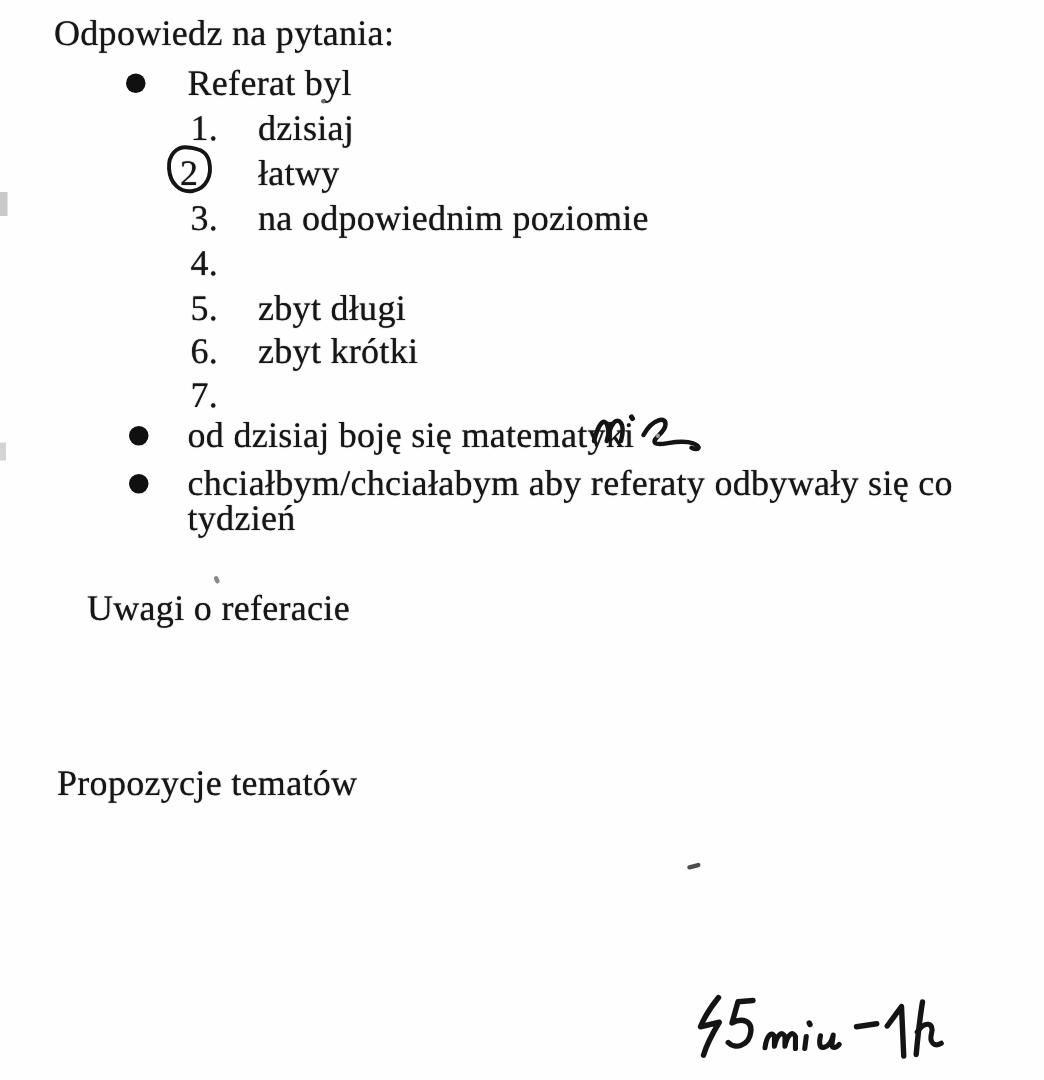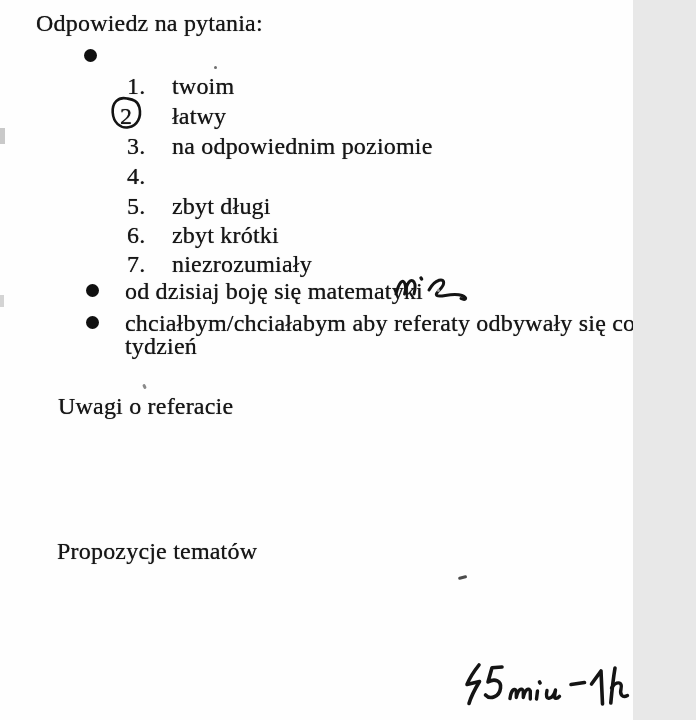--- a/index.html
+++ b/index.html
@@ -1,17 +1,17 @@
 <!DOCTYPE html>
 <html><head>
 <meta charset="utf-8">
 <style>
   html,body{margin:0;padding:0;background:#e8e8e8;}
   .page{
-    position:relative;width:633px;height:720px;background:#fefefe;
+    position:relative;width:696px;height:720px;background:#fefefe;
     font-family:"Liberation Serif", serif;color:#161616;overflow:hidden;
   }
   .t{
     position:absolute;font-size:24px;line-height:28px;white-space:nowrap;
     letter-spacing:0.2px;text-shadow:0 0 0.7px rgba(10,10,10,0.8);
   }
   .bullet{position:absolute;width:13px;height:13px;border-radius:50%;background:#101010;}
   .opt-num{position:absolute;left:127px;width:40px;}
   .opt-label{position:absolute;left:172px;}
   .hw{position:absolute;}
@@ -20,61 +20,61 @@
   .sr{position:absolute;width:1px;height:1px;overflow:hidden;clip:rect(0 0 0 0);white-space:nowrap;}
 </style>
 </head>
 <body>
 
 <div class="page">
 
   <div class="t" style="left:36px;top:9px;">Odpowiedz na pytania:</div>
 
   <div class="bullet" style="left:84px;top:49px;"></div>
+  <div class="t" style="left:125px;top:42px;">Referat byl</div>
 
   <div class="t opt-num" style="top:72px;">1.</div>
-  <div class="t opt-label" style="top:72px;">twoim</div>
+  <div class="t opt-label" style="top:72px;">dzisiaj</div>
 
   <div class="t opt-num" style="top:102px;left:120px;">2</div>
   <div class="t opt-label" style="top:102px;">łatwy</div>
 
   <svg class="hw" style="left:108px;top:95px;" width="38" height="38" viewBox="0 0 38 38">
     <path d="M 19,3.5 C 10,1.5 4,8 4.7,17.5 C 5.4,27.5 12,33.5 20.5,32.3 C 29.5,31 33.6,22 31.4,12.5 C 29.6,5.3 24.5,4.6 19,3.5 Z" stroke-width="2.6"></path>
   </svg>
 
   <div class="t opt-num" style="top:132px;">3.</div>
   <div class="t opt-label" style="top:132px;">na odpowiednim poziomie</div>
 
   <div class="t opt-num" style="top:162px;">4.</div>
 
   <div class="t opt-num" style="top:192px;">5.</div>
   <div class="t opt-label" style="top:192px;">zbyt długi</div>
 
   <div class="t opt-num" style="top:221px;">6.</div>
   <div class="t opt-label" style="top:221px;">zbyt krótki</div>
 
   <div class="t opt-num" style="top:250px;">7.</div>
-  <div class="t opt-label" style="top:250px;">niezrozumiały</div>
 
   <div class="bullet" style="left:86px;top:284px;"></div>
   <div class="t" style="left:125px;top:277px;">od dzisiaj boję się matematyki</div>
   <svg class="hw" style="left:392px;top:268px;" width="112" height="34" viewBox="0 0 112 34">
     <path d="M 4,26 C 7,14 11,10 13,16 C 14,19 13.5,23 12.5,26 C 15,14 19,10 22,14 C 24,17 23,22 22,26" stroke-width="3"></path>
     <path d="M 29,10 L 29.6,11" stroke-width="3.4"></path>
     <path d="M 37,22 C 43,11 53,9 51.5,16 C 50.5,21 42,25 45,27.5 C 48.5,30 60,24 70,27.5 C 76,29.6 74,33 69,30.5" stroke-width="3"></path>
   </svg>
   <span class="sr">nie</span>
 
   <div class="bullet" style="left:86px;top:316px;"></div>
   <div class="t" style="left:125px;top:309px;">chciałbym/chciałabym aby referaty odbywały się co</div>
   <div class="t" style="left:125px;top:332px;">tydzień</div>
 
   <div class="t" style="left:38px;top:392px;margin-left:20px;">Uwagi o referacie</div>
 
-  <div class="t" style="left:38px;top:537px;margin-left:19px;">Propozycje tematów</div>
+  <div class="t" style="left:38px;top:509px;">Propozycje tematów</div>
 
 
   <svg class="hw" style="left:452px;top:658px;" width="198" height="54" viewBox="0 0 198 54">
     <path d="M 27,7 C 23,12 18,19 15,26.5 L 27.5,23.5 C 23,31 19,38.5 17,45.5" stroke-width="3.6"></path>
     <path d="M 50,9 L 40,9.8 L 36,24 C 43,20 49.5,23 48.5,30 C 47.5,39 38,42 33.5,37" stroke-width="3.6"></path>
     <path d="M 58,40.5 C 59,32.5 62.5,29 64.3,33 L 64.3,39.5 C 66,31.5 69.5,29 71.3,33 L 71.3,39.5 C 73,31.5 76.5,29 78.3,33 L 78.3,41" stroke-width="3.4"></path>
     <path d="M 85.5,33 L 84.5,41" stroke-width="3.4"></path>
     <path d="M 87.5,24 L 88,25" stroke-width="3.6"></path>
     <path d="M 95,32.5 C 93.8,38 94.5,41 97.5,40.2 C 100.5,39.4 102.5,36 103.5,32 L 102.6,38 C 102.4,41 105,41.2 107.5,38.3" stroke-width="3.4"></path>
     <path d="M 119,26.5 L 132.5,24.5" stroke-width="3.6"></path>

